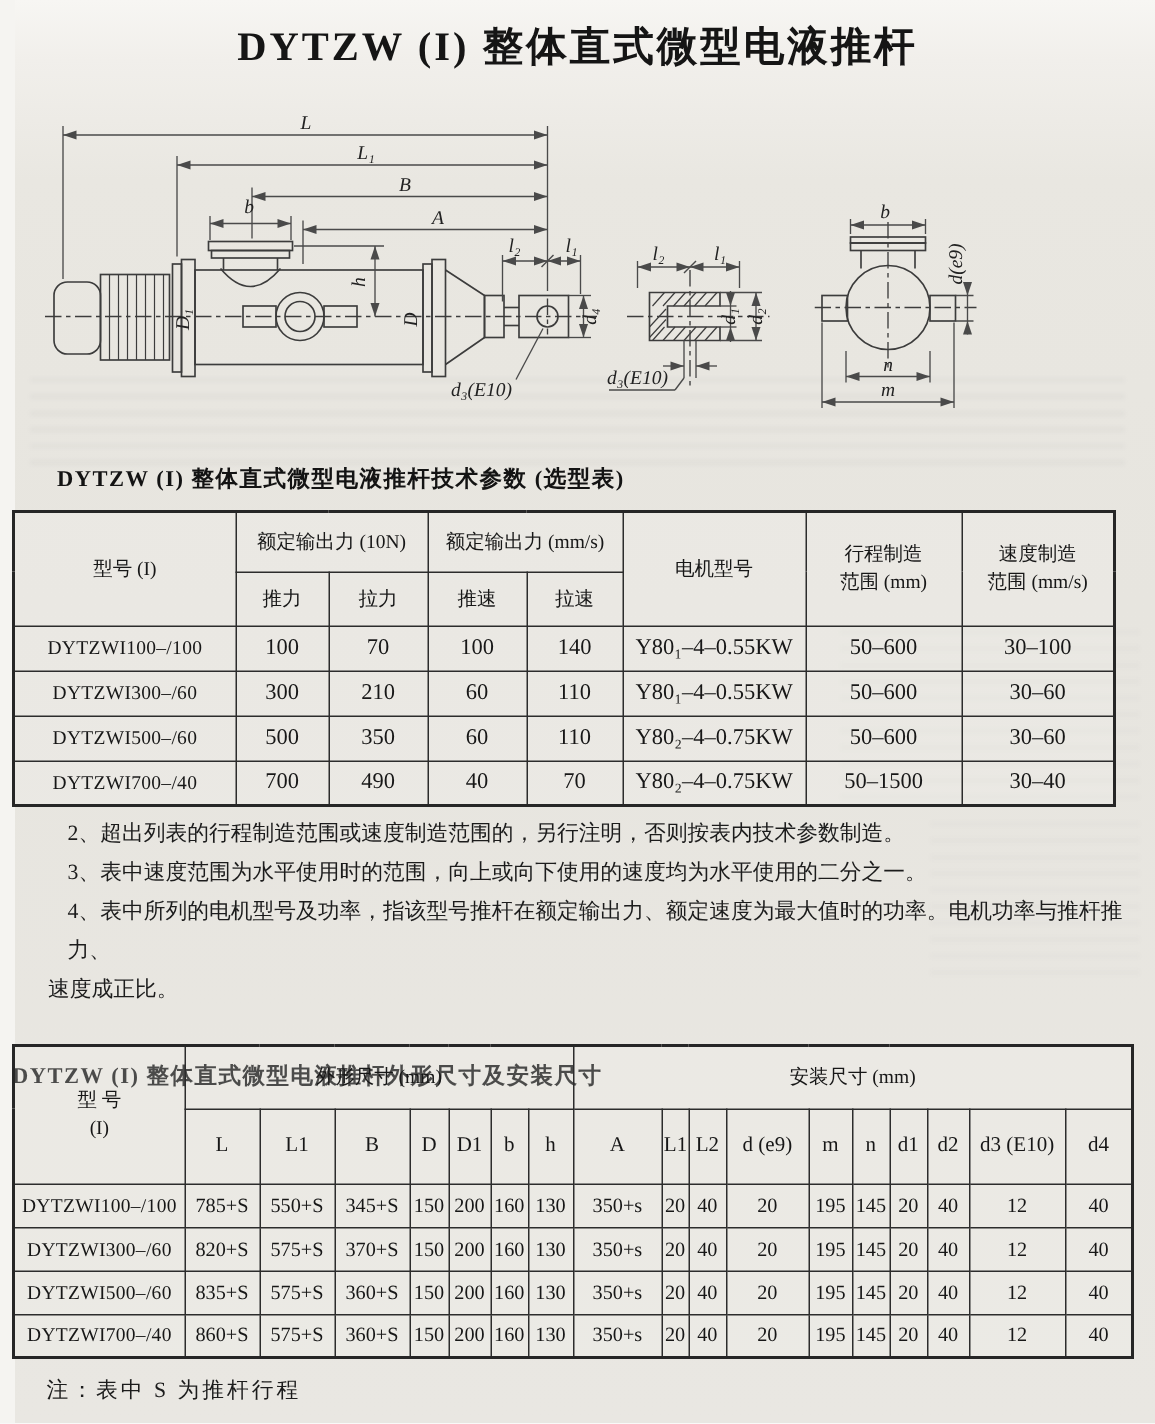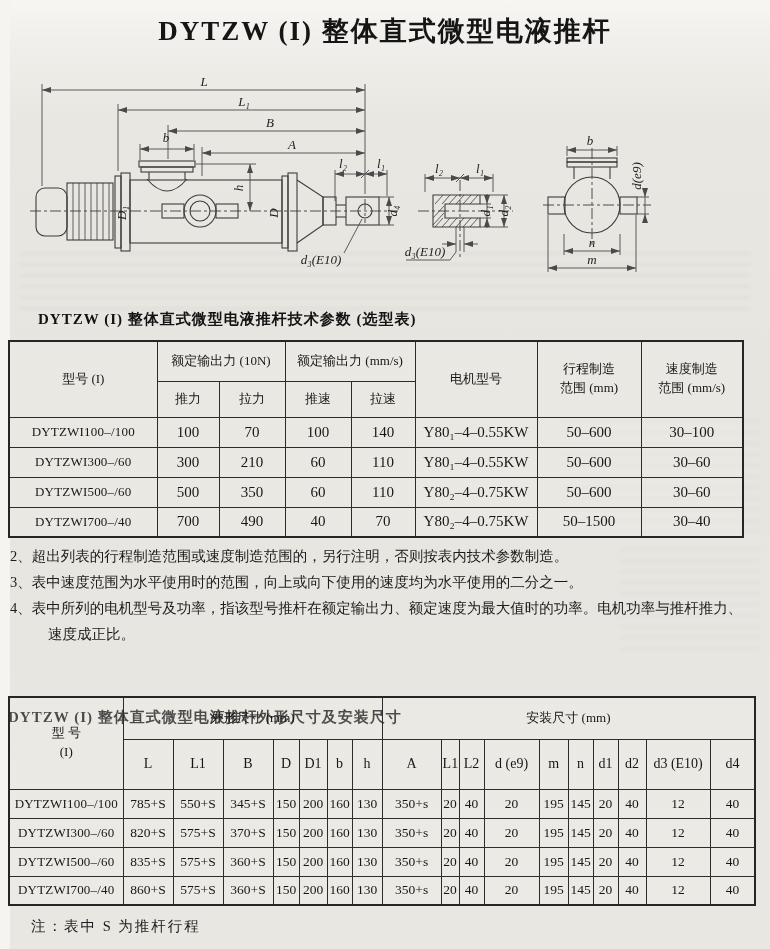--- a/index.html
+++ b/index.html
@@ -29,23 +29,23 @@
   #table1{left:8px;top:340px;width:734px;}
   #table1 td{font-size:15px;}
   #table1 tr.h1{height:40px;}#table1 tr.h2{height:36px;}#table1 tbody tr{height:30px;}
   #table2{left:8px;top:696px;width:746px;}
   #table2 td{font-size:13.5px;}
   #table2 tr.g{height:42px;}#table2 tr.cols{height:50px;}#table2 tbody tr{height:29px;}
   #table2 th.letter{font-size:14px;}
   td.model{font-size:13px !important;letter-spacing:.2px;}
   .two-line span{display:block;line-height:1.45;}
   .notes{position:absolute;top:543px;left:10px;width:748px;font-size:14.5px;line-height:26px;z-index:2;color:#1c1c1c;}
-  .note-line{}
+  .note-line{padding-left:35px;}
   .note-line.first{padding-left:6px;}
-  .note-line.cont{padding-left:38px;}
+  .note-line.cont{padding-left:22px;}
   .footnote{position:absolute;top:917px;left:12px;font-size:14.5px;letter-spacing:2px;z-index:2;color:#1c1c1c;margin-left:19px;}
 </style>
 </head>
 <body>
 
 <div class="page">
 
   <div class="ghost" style="top:252px;left:20px;width:730px;height:58px;"></div>
   <div class="ghost" style="top:420px;left:560px;width:200px;height:120px;opacity:.35;"></div>
   <div class="ghost" style="top:548px;left:620px;width:140px;height:110px;opacity:.35;"></div>

